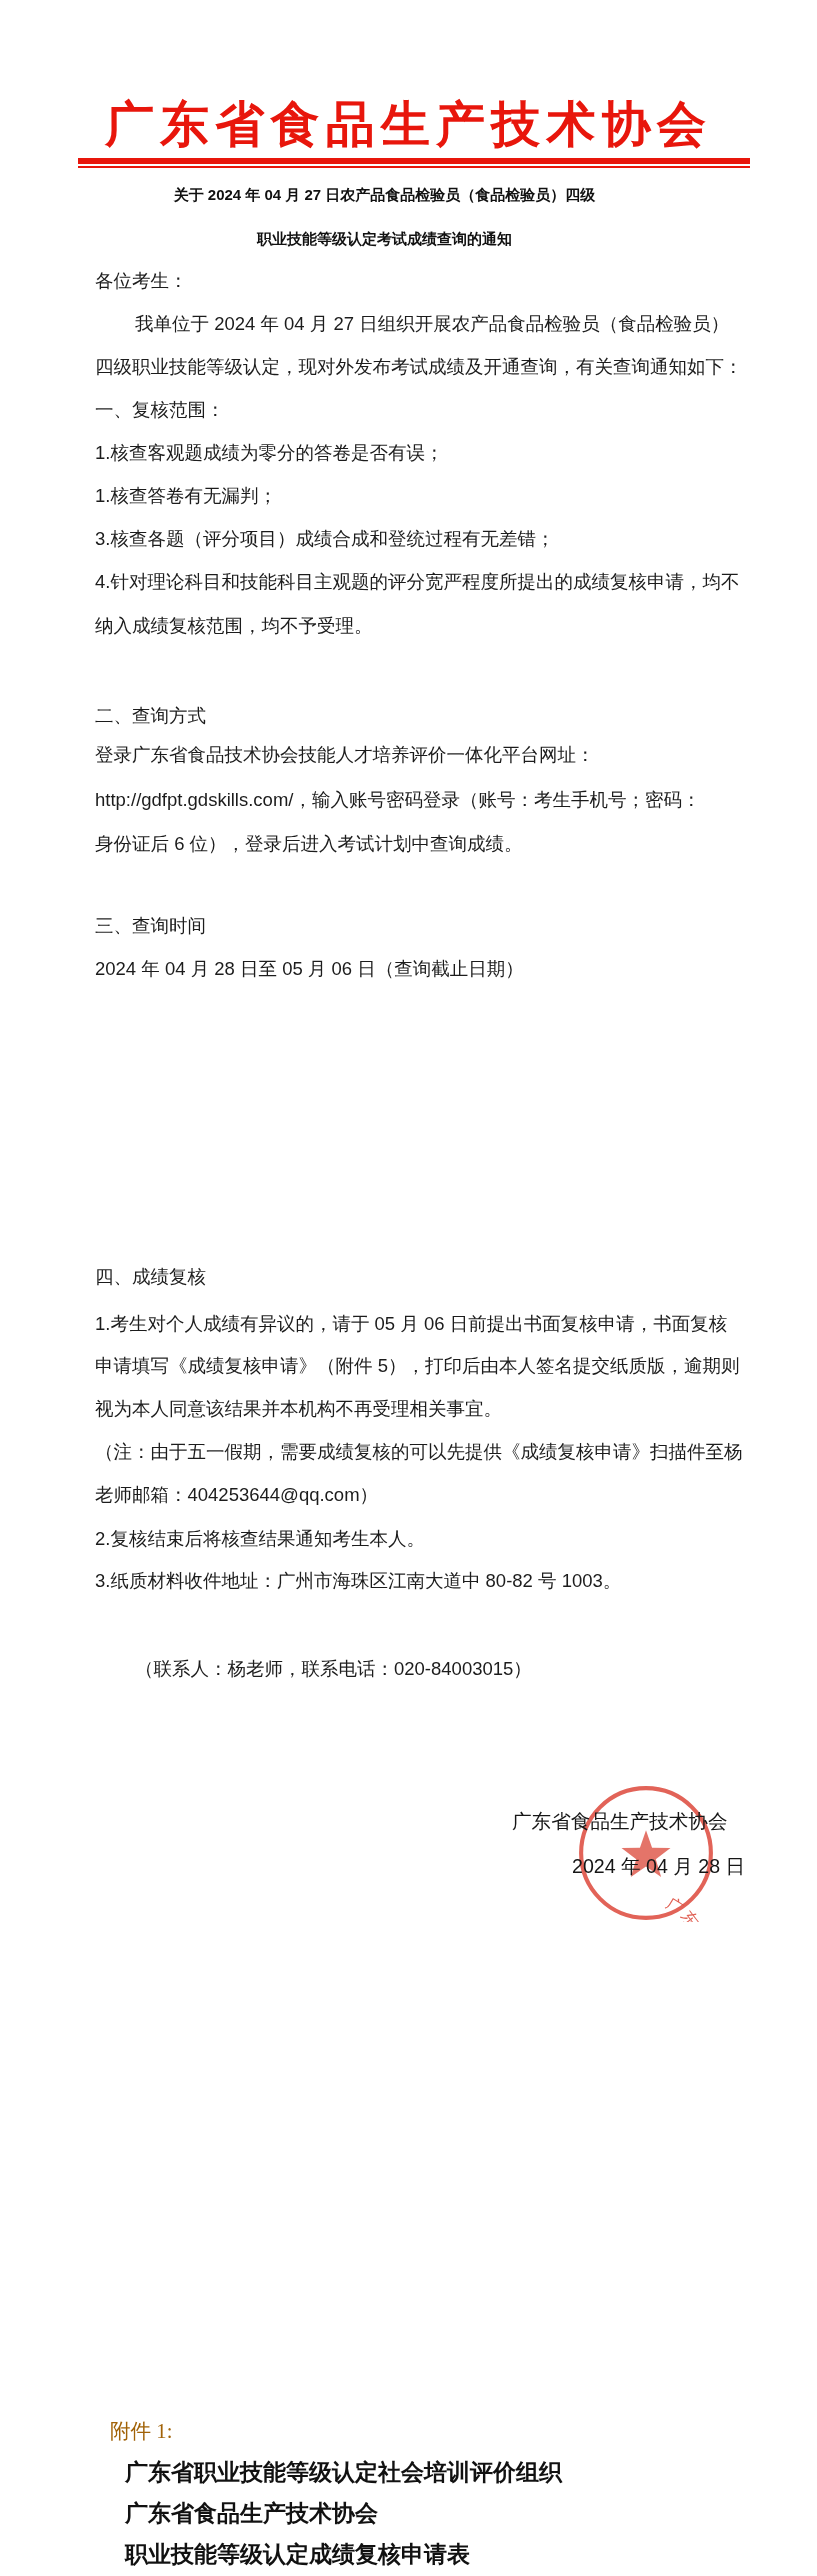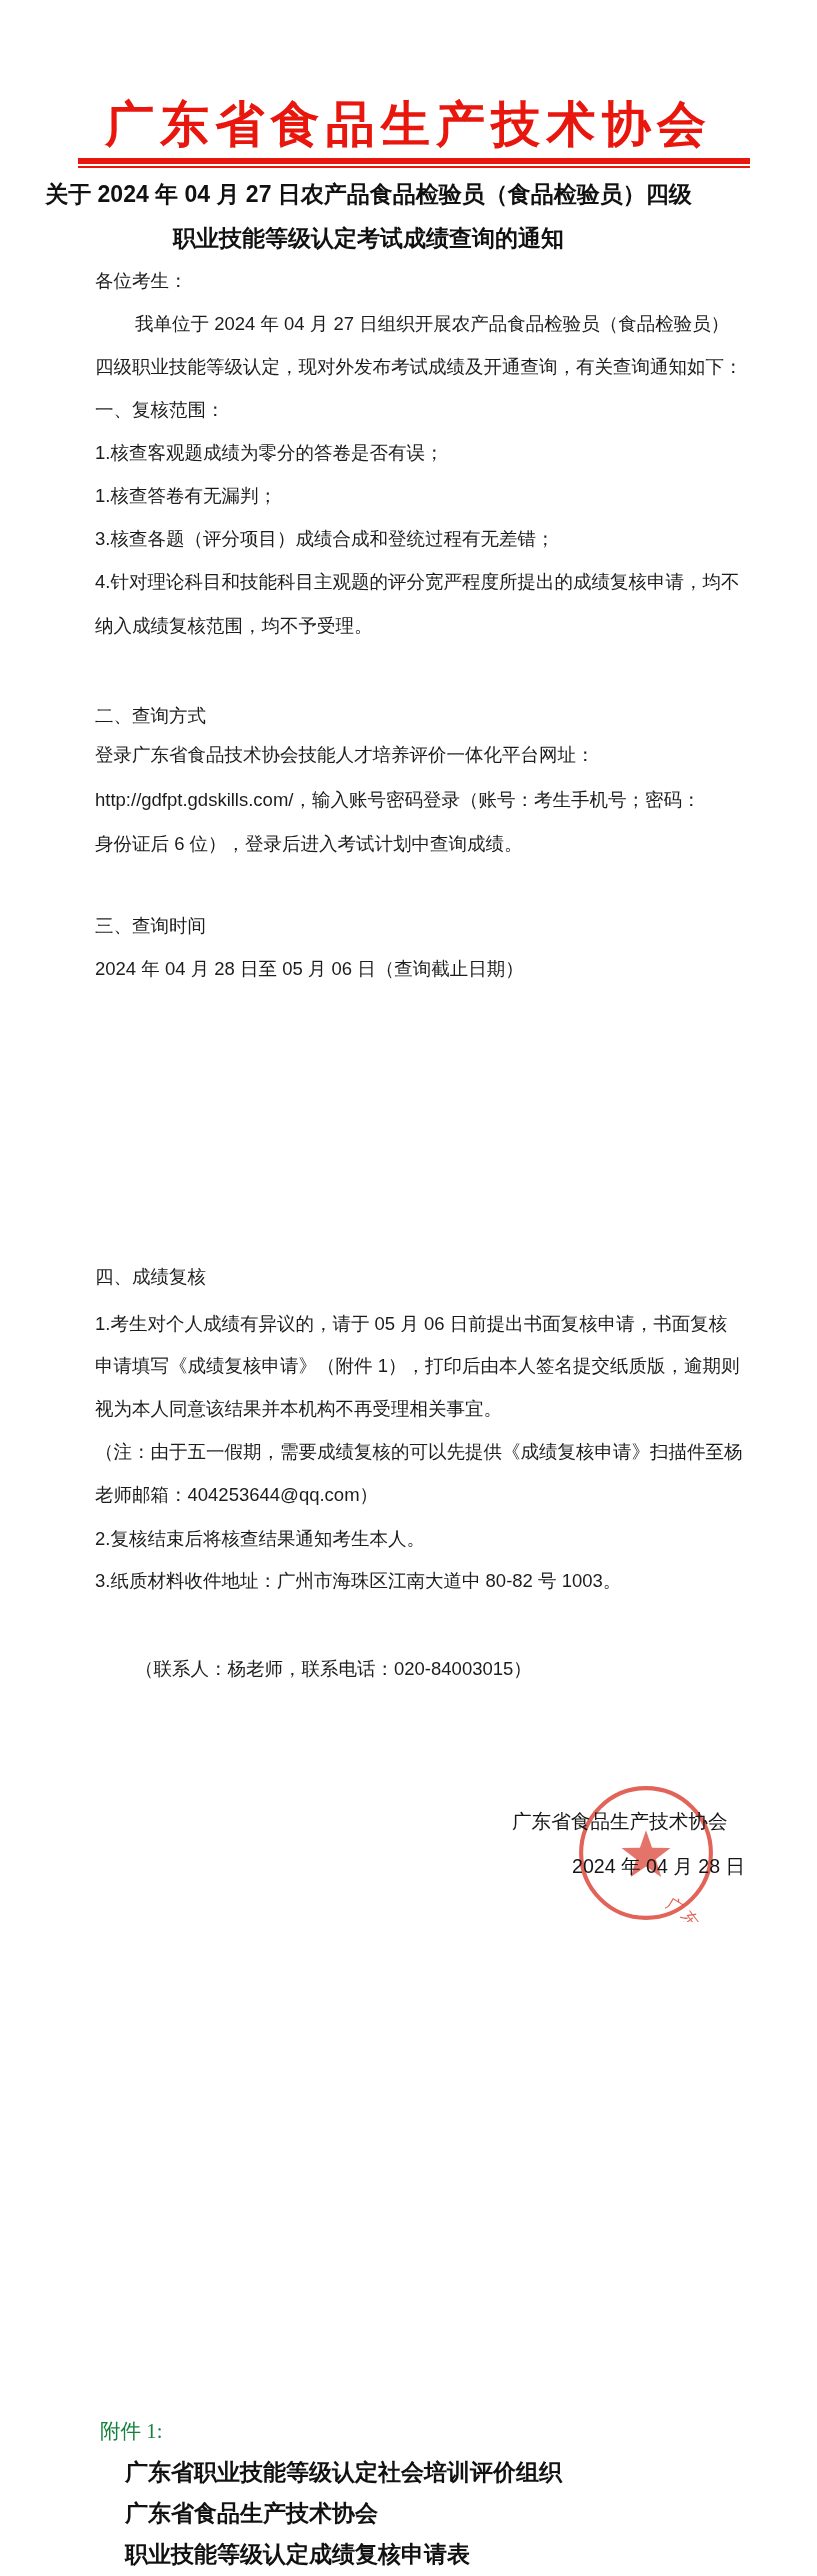--- a/index.html
+++ b/index.html
@@ -6,30 +6,30 @@
   .page{position:relative;width:817px;height:3468px;background:#ffffff;overflow:hidden;
         font-family:"Liberation Sans",sans-serif;color:#1a1a1a;}
   .abs{position:absolute;white-space:nowrap;}
   
   .masthead{left:0;top:92px;width:817px;text-align:center;
             font-family:"Liberation Serif",serif;font-weight:bold;
             font-size:49px;letter-spacing:6.2px;color:#e8160c;line-height:66px;}
   .rule-thick{left:78px;top:158px;width:672px;height:6.2px;background:#e8160c;}
   .rule-thin{left:78px;top:166px;width:672px;height:2.1px;background:#e8160c;}
   
-  .doc-title{left:0;width:737px;text-align:center;font-weight:bold;font-size:23px;line-height:31px;color:#111;}
+  .doc-title{left:16px;width:737px;text-align:center;font-weight:bold;font-size:15px;line-height:31px;color:#111;}
   
   .bl{left:95px;font-size:18.5px;line-height:26px;color:#1c1c1c;}
   .bl.indent{left:135px;}
   
   .sig{font-size:19.6px;line-height:23px;color:#161616;z-index:3;}
   
   .seal{position:absolute;left:577px;top:1784px;width:138px;height:138px;z-index:2;opacity:.88;}
   
-  .att-label{left:100px;font-family:"Liberation Serif",serif;font-size:20.6px;line-height:26px;color:#15803d;}
+  .att-label{left:110px;font-family:"Liberation Serif",serif;font-size:20.6px;line-height:26px;color:#a16207;}
   .att-h{left:125px;width:598px;text-align:left;font-family:"Liberation Serif",serif;
          font-weight:bold;font-size:23px;line-height:29px;color:#111;}
 </style>
 </head>
 <body>
 
 <div class="page">
 
   <div class="abs masthead">广东省食品生产技术协会</div>
   <div class="abs rule-thick"></div>
@@ -48,21 +48,21 @@
   <div class="abs bl" style="top:569px">4.针对理论科目和技能科目主观题的评分宽严程度所提出的成绩复核申请，均不</div>
   <div class="abs bl" style="top:613px">纳入成绩复核范围，均不予受理。</div>
   <div class="abs bl" style="top:703px">二、查询方式</div>
   <div class="abs bl" style="top:742px">登录广东省食品技术协会技能人才培养评价一体化平台网址：</div>
   <div class="abs bl" style="top:787px">http://gdfpt.gdskills.com/，输入账号密码登录（账号：考生手机号；密码：</div>
   <div class="abs bl" style="top:831px">身份证后 6 位），登录后进入考试计划中查询成绩。</div>
   <div class="abs bl" style="top:913px">三、查询时间</div>
   <div class="abs bl" style="top:956px">2024 年 04 月 28 日至 05 月 06 日（查询截止日期）</div>
   <div class="abs bl" style="top:1264px">四、成绩复核</div>
   <div class="abs bl" style="top:1311px">1.考生对个人成绩有异议的，请于 05 月 06 日前提出书面复核申请，书面复核</div>
-  <div class="abs bl" style="top:1353px">申请填写《成绩复核申请》（附件 1），打印后由本人签名提交纸质版，逾期则</div>
+  <div class="abs bl" style="top:1353px">申请填写《成绩复核申请》（附件 5），打印后由本人签名提交纸质版，逾期则</div>
   <div class="abs bl" style="top:1439px">（注：由于五一假期，需要成绩复核的可以先提供《成绩复核申请》扫描件至杨</div>
   <div class="abs bl" style="top:1396px">视为本人同意该结果并本机构不再受理相关事宜。</div>
   <div class="abs bl" style="top:1482px">老师邮箱：404253644@qq.com）</div>
   <div class="abs bl" style="top:1526px">2.复核结束后将核查结果通知考生本人。</div>
   <div class="abs bl" style="top:1568px">3.纸质材料收件地址：广州市海珠区江南大道中 80-82 号 1003。</div>
   <div class="abs bl indent" style="top:1656px">（联系人：杨老师，联系电话：020-84003015）</div>
 
   <svg class="seal" viewBox="0 0 268 268">
     <circle cx="134" cy="134" r="126" fill="none" stroke="#d93a2b" stroke-width="8" opacity="0.9"></circle>
     <polygon points="134,90 145.8,123.8 181.6,124.5 153,146.2 163.4,180.5 134,160 104.6,180.5 115,146.2 86.4,124.5 122.2,123.8" fill="#d93a2b" fill-opacity="0.8"></polygon>

